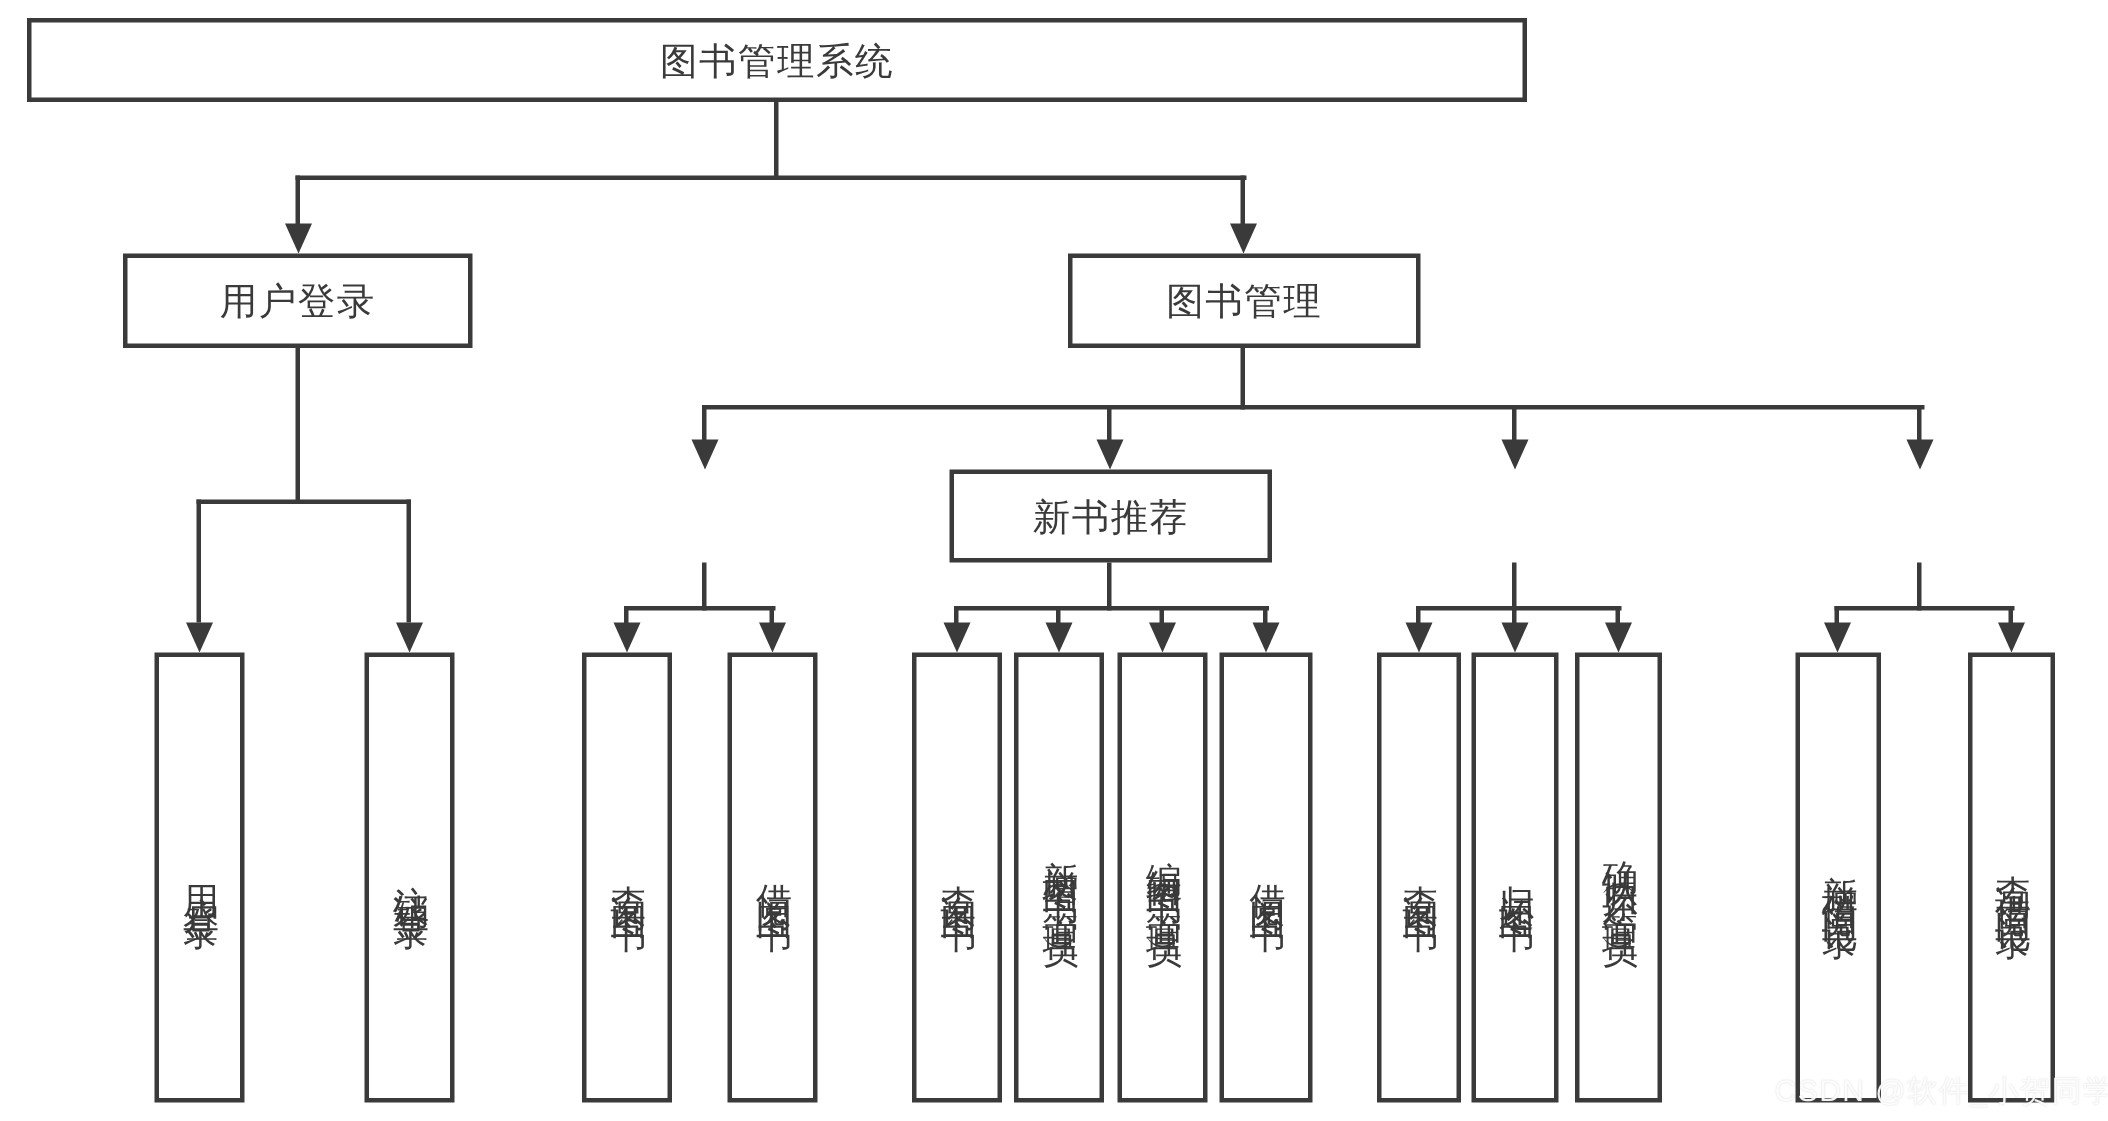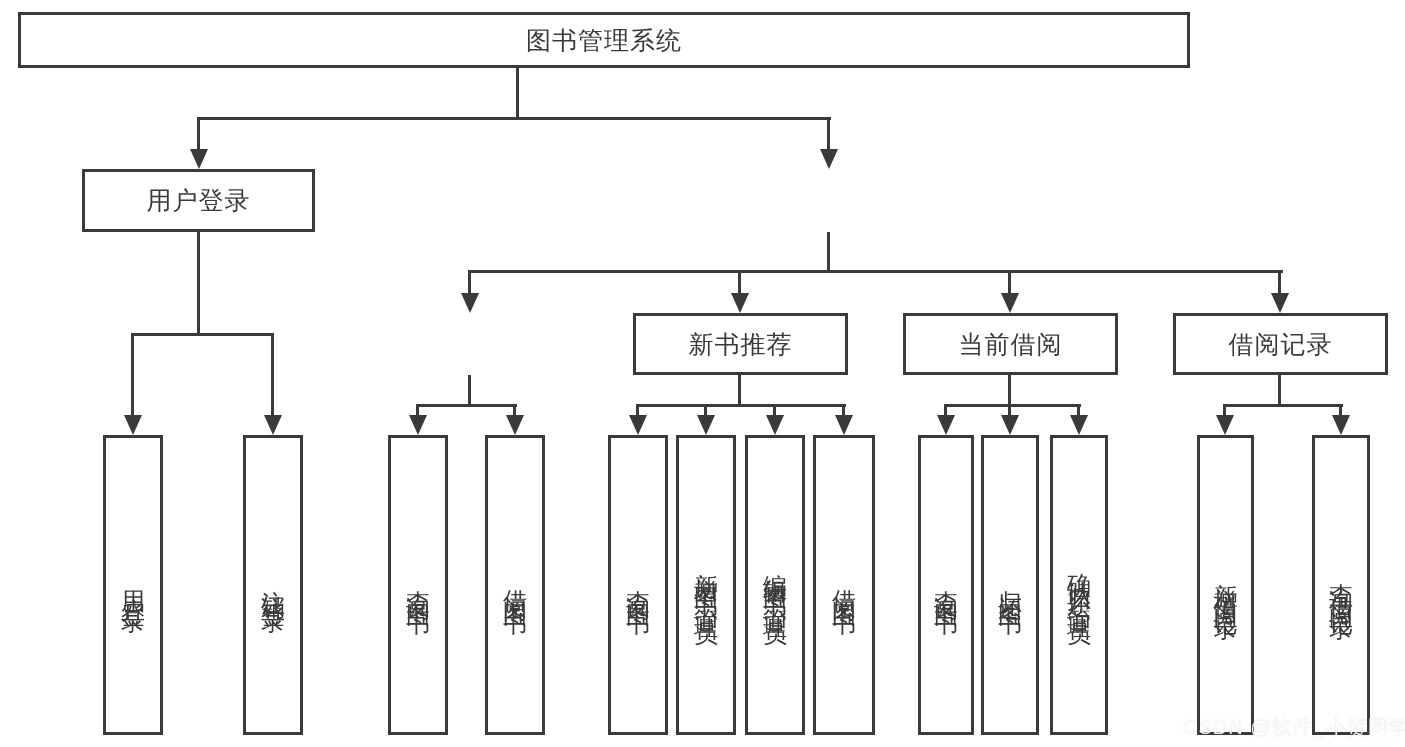--- a/index.html
+++ b/index.html
@@ -57,33 +57,36 @@
     text-shadow:0 0 1px rgba(150,150,150,0.45);
     z-index:10;
     white-space:nowrap;
   }
 </style>
 </head>
 <body>
 
 <div class="stage">
 
-  <div class="box" style="left:18px;top:12px;width:1172px;height:56px">
+  <div class="box" style="left:18px;top:12px;width:1000px;height:56px">
     <span class="lbl">图书管理系统</span>
   </div>
 
   <div class="vl" style="left:516px;top:68px;height:51px"></div>
   <div class="hl" style="left:197px;top:117px;width:634px"></div>
   <div class="vl" style="left:197px;top:117px;height:34px"></div>
   <div class="ah" style="left:190px;top:149px"></div>
   <div class="vl" style="left:827px;top:117px;height:34px"></div>
   <div class="ah" style="left:820px;top:149px"></div>
 
   <div class="box" style="left:82px;top:169px;width:233px;height:63px">
     <span class="lbl">用户登录</span>
+  </div>
+  <div class="box" style="left:712px;top:169px;width:235px;height:63px">
+    <span class="lbl">图书管理</span>
   </div>
 
   <div class="vl" style="left:197px;top:232px;height:104px"></div>
   <div class="hl" style="left:131px;top:333px;width:143px"></div>
   <div class="vl" style="left:131px;top:333px;height:82px"></div>
   <div class="ah" style="left:124px;top:415px"></div>
   <div class="vl" style="left:271px;top:333px;height:82px"></div>
   <div class="ah" style="left:264px;top:415px"></div>
 
   <div class="vl" style="left:827px;top:232px;height:41px"></div>
@@ -92,26 +95,20 @@
   <div class="ah" style="left:461px;top:293px"></div>
   <div class="vl" style="left:738px;top:270px;height:24px"></div>
   <div class="ah" style="left:731px;top:293px"></div>
   <div class="vl" style="left:1008px;top:270px;height:24px"></div>
   <div class="ah" style="left:1001px;top:293px"></div>
   <div class="vl" style="left:1278px;top:270px;height:24px"></div>
   <div class="ah" style="left:1271px;top:293px"></div>
 
   <div class="box" style="left:633px;top:313px;width:215px;height:62px">
     <span class="lbl">新书推荐</span>
-  </div>
-  <div class="box" style="left:903px;top:313px;width:215px;height:62px">
-    <span class="lbl">当前借阅</span>
-  </div>
-  <div class="box" style="left:1173px;top:313px;width:215px;height:62px">
-    <span class="lbl">借阅记录</span>
   </div>
 
   <div class="vl" style="left:468px;top:375px;height:32px"></div>
   <div class="hl" style="left:416px;top:404px;width:101px"></div>
   <div class="vl" style="left:416px;top:404px;height:13px"></div>
   <div class="ah" style="left:409px;top:415px"></div>
   <div class="vl" style="left:513px;top:404px;height:13px"></div>
   <div class="ah" style="left:506px;top:415px"></div>
 
   <div class="vl" style="left:738px;top:375px;height:32px"></div>

